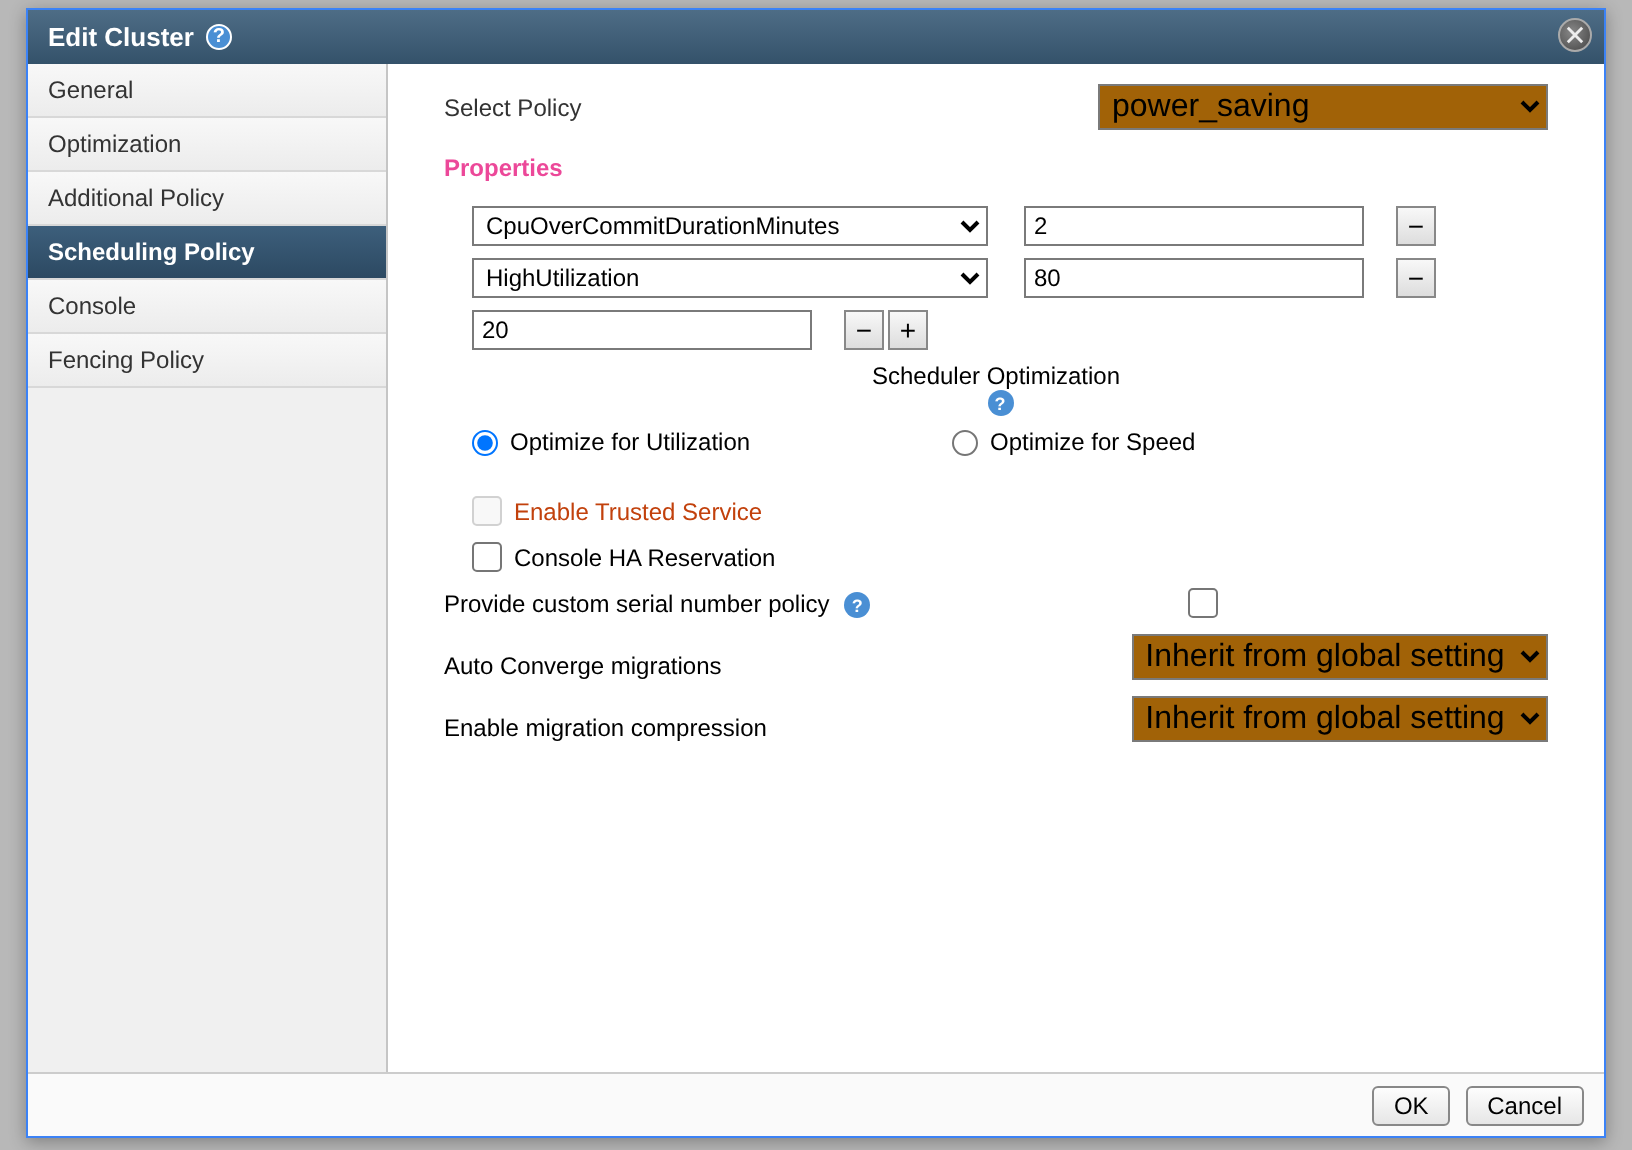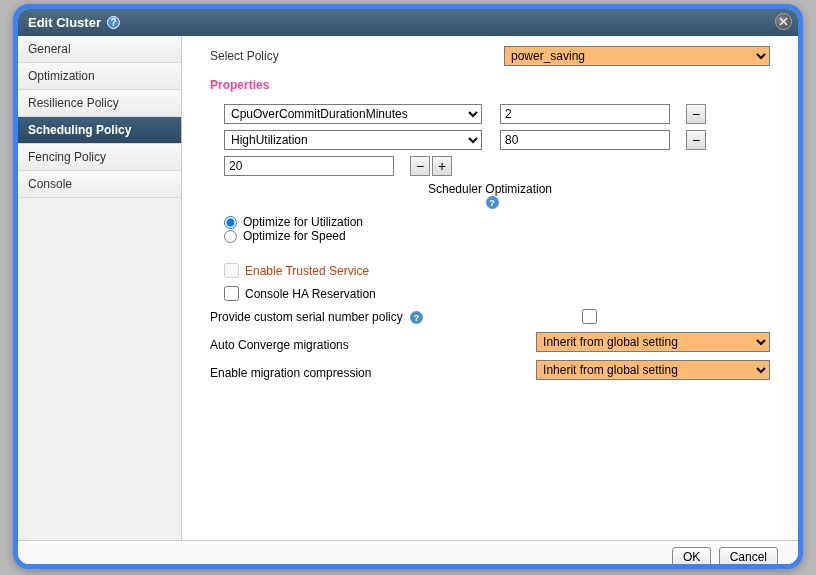--- a/index.html
+++ b/index.html
@@ -15,22 +15,22 @@
       height: 575px;
       position: relative;
     }
     .dialog {
       position: absolute;
       top: 4px;
       left: 13px;
       width: 790px;
       height: 565px;
       background: #fff;
-      border: 5px solid #3b82f6;
-      border-radius: 16px;
+      border: 1px solid #3b82f6;
+      border-radius: 0;
       overflow: hidden;
       box-shadow: 0 2px 8px rgba(0,0,0,0.3);
     }
     .dialog-header {
       background: linear-gradient(#4e6d86, #34526a);
       color: #fff;
       padding: 6px 10px;
       font-size: 13px;
       font-weight: bold;
       display: flex;
@@ -82,21 +82,21 @@
       cursor: pointer;
       border: 1px solid #aaa;
     }
     .close-btn svg { width: 9px; height: 9px; }
 
     .dialog-body {
       display: flex;
       height: 504px;
     }
     .sidebar {
-      width: 164px;
+      width: 180px;
       border-right: 1px solid #c5c5c5;
       background: #f0f0f0;
     }
     .sidebar-item {
       padding: 6px 10px;
       font-size: 12px;
       color: #333;
       border-bottom: 1px solid #d8d8d8;
       cursor: pointer;
       background: linear-gradient(#f8f8f8, #ececec);
@@ -121,25 +121,25 @@
       font-size: 12px;
       color: #333;
     }
     .section-title {
       font-weight: bold;
       font-size: 12px;
       margin: 6px 0 12px 0;
       color: #ec4899;
     }
     select.wide-select {
-      width: 266px;
-      font-size: 12px;
+      width: 225px;
+      font-size: 16px;
       padding: 1px 2px;
       border: 1px solid #7a7a7a;
-      background: #fdba74;
+      background: #a16207;
     }
     .prop-row {
       display: flex;
       align-items: flex-end;
       margin-bottom: 6px;
       margin-left: 14px;
     }
     .prop-row select {
       width: 258px;
       font-size: 12px;
@@ -164,21 +164,20 @@
       align-items: center;
       justify-content: center;
       font-size: 14px;
       line-height: 1;
       cursor: pointer;
       margin-left: 2px;
     }
     .radio-group {
       display: flex;
       margin: 2px 0 20px 14px;
-      flex-direction: column;
     }
     .radio-opt {
       display: flex;
       align-items: center;
       width: 240px;
     }
     .radio-opt input { margin-right: 6px; }
     .check-row {
       display: flex;
       align-items: center;
@@ -194,21 +193,21 @@
     }
     .setting-row .label {
       width: 372px;
       font-size: 12px;
     }
     .inline-check {
       width: 15px; height: 15px;
     }
     .dialog-footer {
       border-top: 1px solid #ccc;
-      padding: 6px 20px;
+      padding: 6px 10px;
       text-align: right;
       background: #fafafa;
     }
     .dialog-footer button {
       font-size: 12px;
       padding: 2px 10px;
       margin-left: 4px;
       border: 1px solid #888;
       background: linear-gradient(#fdfdfd, #e6e6e6);
       border-radius: 3px;
@@ -232,24 +231,24 @@
       <svg viewBox="0 0 10 10">
           <path d="M1 1 L9 9 M9 1 L1 9" stroke="#eee" stroke-width="1.6"></path>
         </svg>
     </div>
   </div>
 
   <div class="dialog-body">
     <div class="sidebar">
       <div class="sidebar-item">General</div>
       <div class="sidebar-item">Optimization</div>
-      <div class="sidebar-item">Resilience Policy</div>
+      <div class="sidebar-item">Additional Policy</div>
       <div class="sidebar-item active">Scheduling Policy</div>
+      <div class="sidebar-item">Console</div>
       <div class="sidebar-item">Fencing Policy</div>
-      <div class="sidebar-item">Console</div>
     </div>
 
     <div class="content">
       <div class="row">
         <div class="row-label">Select Policy</div>
         <div style="flex:1"></div>
         <select class="wide-select">
           <option selected="">power_saving</option>
         </select>
       </div>

